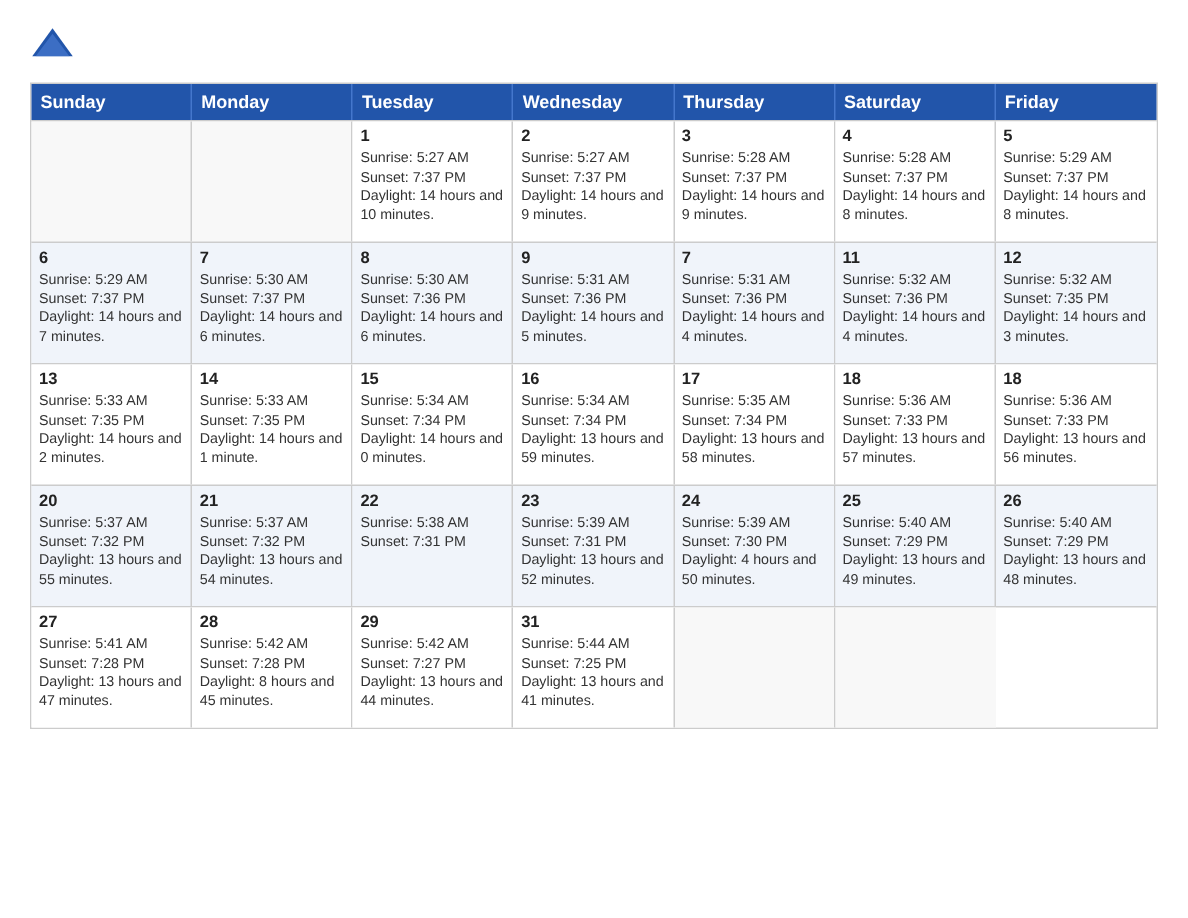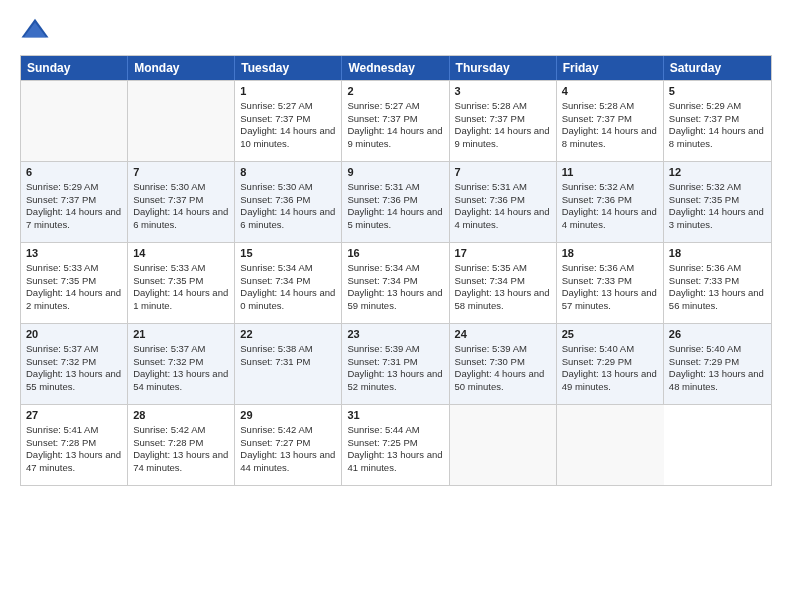--- a/index.html
+++ b/index.html
@@ -133,22 +133,22 @@
     </div>
   </div>
 
   <div class="calendar">
     <div class="cal-header" id="cal-header">
         <div class="cal-header-cell">Sunday</div>
         <div class="cal-header-cell">Monday</div>
         <div class="cal-header-cell">Tuesday</div>
         <div class="cal-header-cell">Wednesday</div>
         <div class="cal-header-cell">Thursday</div>
+        <div class="cal-header-cell">Saturday</div>
         <div class="cal-header-cell">Friday</div>
-        <div class="cal-header-cell">Saturday</div>
       </div>
     <div class="cal-body" id="cal-body">
         <div class="cal-row">
           <div class="cal-cell empty"></div>
           <div class="cal-cell empty"></div>
           <div class="cal-cell"><span class="day-num">1</span><span>Sunrise: 5:27 AM</span><br><span>Sunset: 7:37 PM</span><br><span>Daylight: 14 hours and 10 minutes.</span></div>
           <div class="cal-cell"><span class="day-num">2</span><span>Sunrise: 5:27 AM</span><br><span>Sunset: 7:37 PM</span><br><span>Daylight: 14 hours and 9 minutes.</span></div>
           <div class="cal-cell"><span class="day-num">3</span><span>Sunrise: 5:28 AM</span><br><span>Sunset: 7:37 PM</span><br><span>Daylight: 14 hours and 9 minutes.</span></div>
           <div class="cal-cell"><span class="day-num">4</span><span>Sunrise: 5:28 AM</span><br><span>Sunset: 7:37 PM</span><br><span>Daylight: 14 hours and 8 minutes.</span></div>
           <div class="cal-cell"><span class="day-num">5</span><span>Sunrise: 5:29 AM</span><br><span>Sunset: 7:37 PM</span><br><span>Daylight: 14 hours and 8 minutes.</span></div>
@@ -175,21 +175,21 @@
           <div class="cal-cell"><span class="day-num">20</span><span>Sunrise: 5:37 AM</span><br><span>Sunset: 7:32 PM</span><br><span>Daylight: 13 hours and 55 minutes.</span></div>
           <div class="cal-cell"><span class="day-num">21</span><span>Sunrise: 5:37 AM</span><br><span>Sunset: 7:32 PM</span><br><span>Daylight: 13 hours and 54 minutes.</span></div>
           <div class="cal-cell"><span class="day-num">22</span><span>Sunrise: 5:38 AM</span><br><span>Sunset: 7:31 PM</span><br></div>
           <div class="cal-cell"><span class="day-num">23</span><span>Sunrise: 5:39 AM</span><br><span>Sunset: 7:31 PM</span><br><span>Daylight: 13 hours and 52 minutes.</span></div>
           <div class="cal-cell"><span class="day-num">24</span><span>Sunrise: 5:39 AM</span><br><span>Sunset: 7:30 PM</span><br><span>Daylight: 4 hours and 50 minutes.</span></div>
           <div class="cal-cell"><span class="day-num">25</span><span>Sunrise: 5:40 AM</span><br><span>Sunset: 7:29 PM</span><br><span>Daylight: 13 hours and 49 minutes.</span></div>
           <div class="cal-cell"><span class="day-num">26</span><span>Sunrise: 5:40 AM</span><br><span>Sunset: 7:29 PM</span><br><span>Daylight: 13 hours and 48 minutes.</span></div>
         </div>
         <div class="cal-row">
           <div class="cal-cell"><span class="day-num">27</span><span>Sunrise: 5:41 AM</span><br><span>Sunset: 7:28 PM</span><br><span>Daylight: 13 hours and 47 minutes.</span></div>
-          <div class="cal-cell"><span class="day-num">28</span><span>Sunrise: 5:42 AM</span><br><span>Sunset: 7:28 PM</span><br><span>Daylight: 13 hours and 74 minutes.</span></div>
+          <div class="cal-cell"><span class="day-num">28</span><span>Sunrise: 5:42 AM</span><br><span>Sunset: 7:28 PM</span><br><span>Daylight: 8 hours and 45 minutes.</span></div>
           <div class="cal-cell"><span class="day-num">29</span><span>Sunrise: 5:42 AM</span><br><span>Sunset: 7:27 PM</span><br><span>Daylight: 13 hours and 44 minutes.</span></div>
           <div class="cal-cell"><span class="day-num">31</span><span>Sunrise: 5:44 AM</span><br><span>Sunset: 7:25 PM</span><br><span>Daylight: 13 hours and 41 minutes.</span></div>
           <div class="cal-cell empty"></div>
           <div class="cal-cell empty"></div>
         </div>
       </div>
   </div>
 </div>
 
 </body></html>

